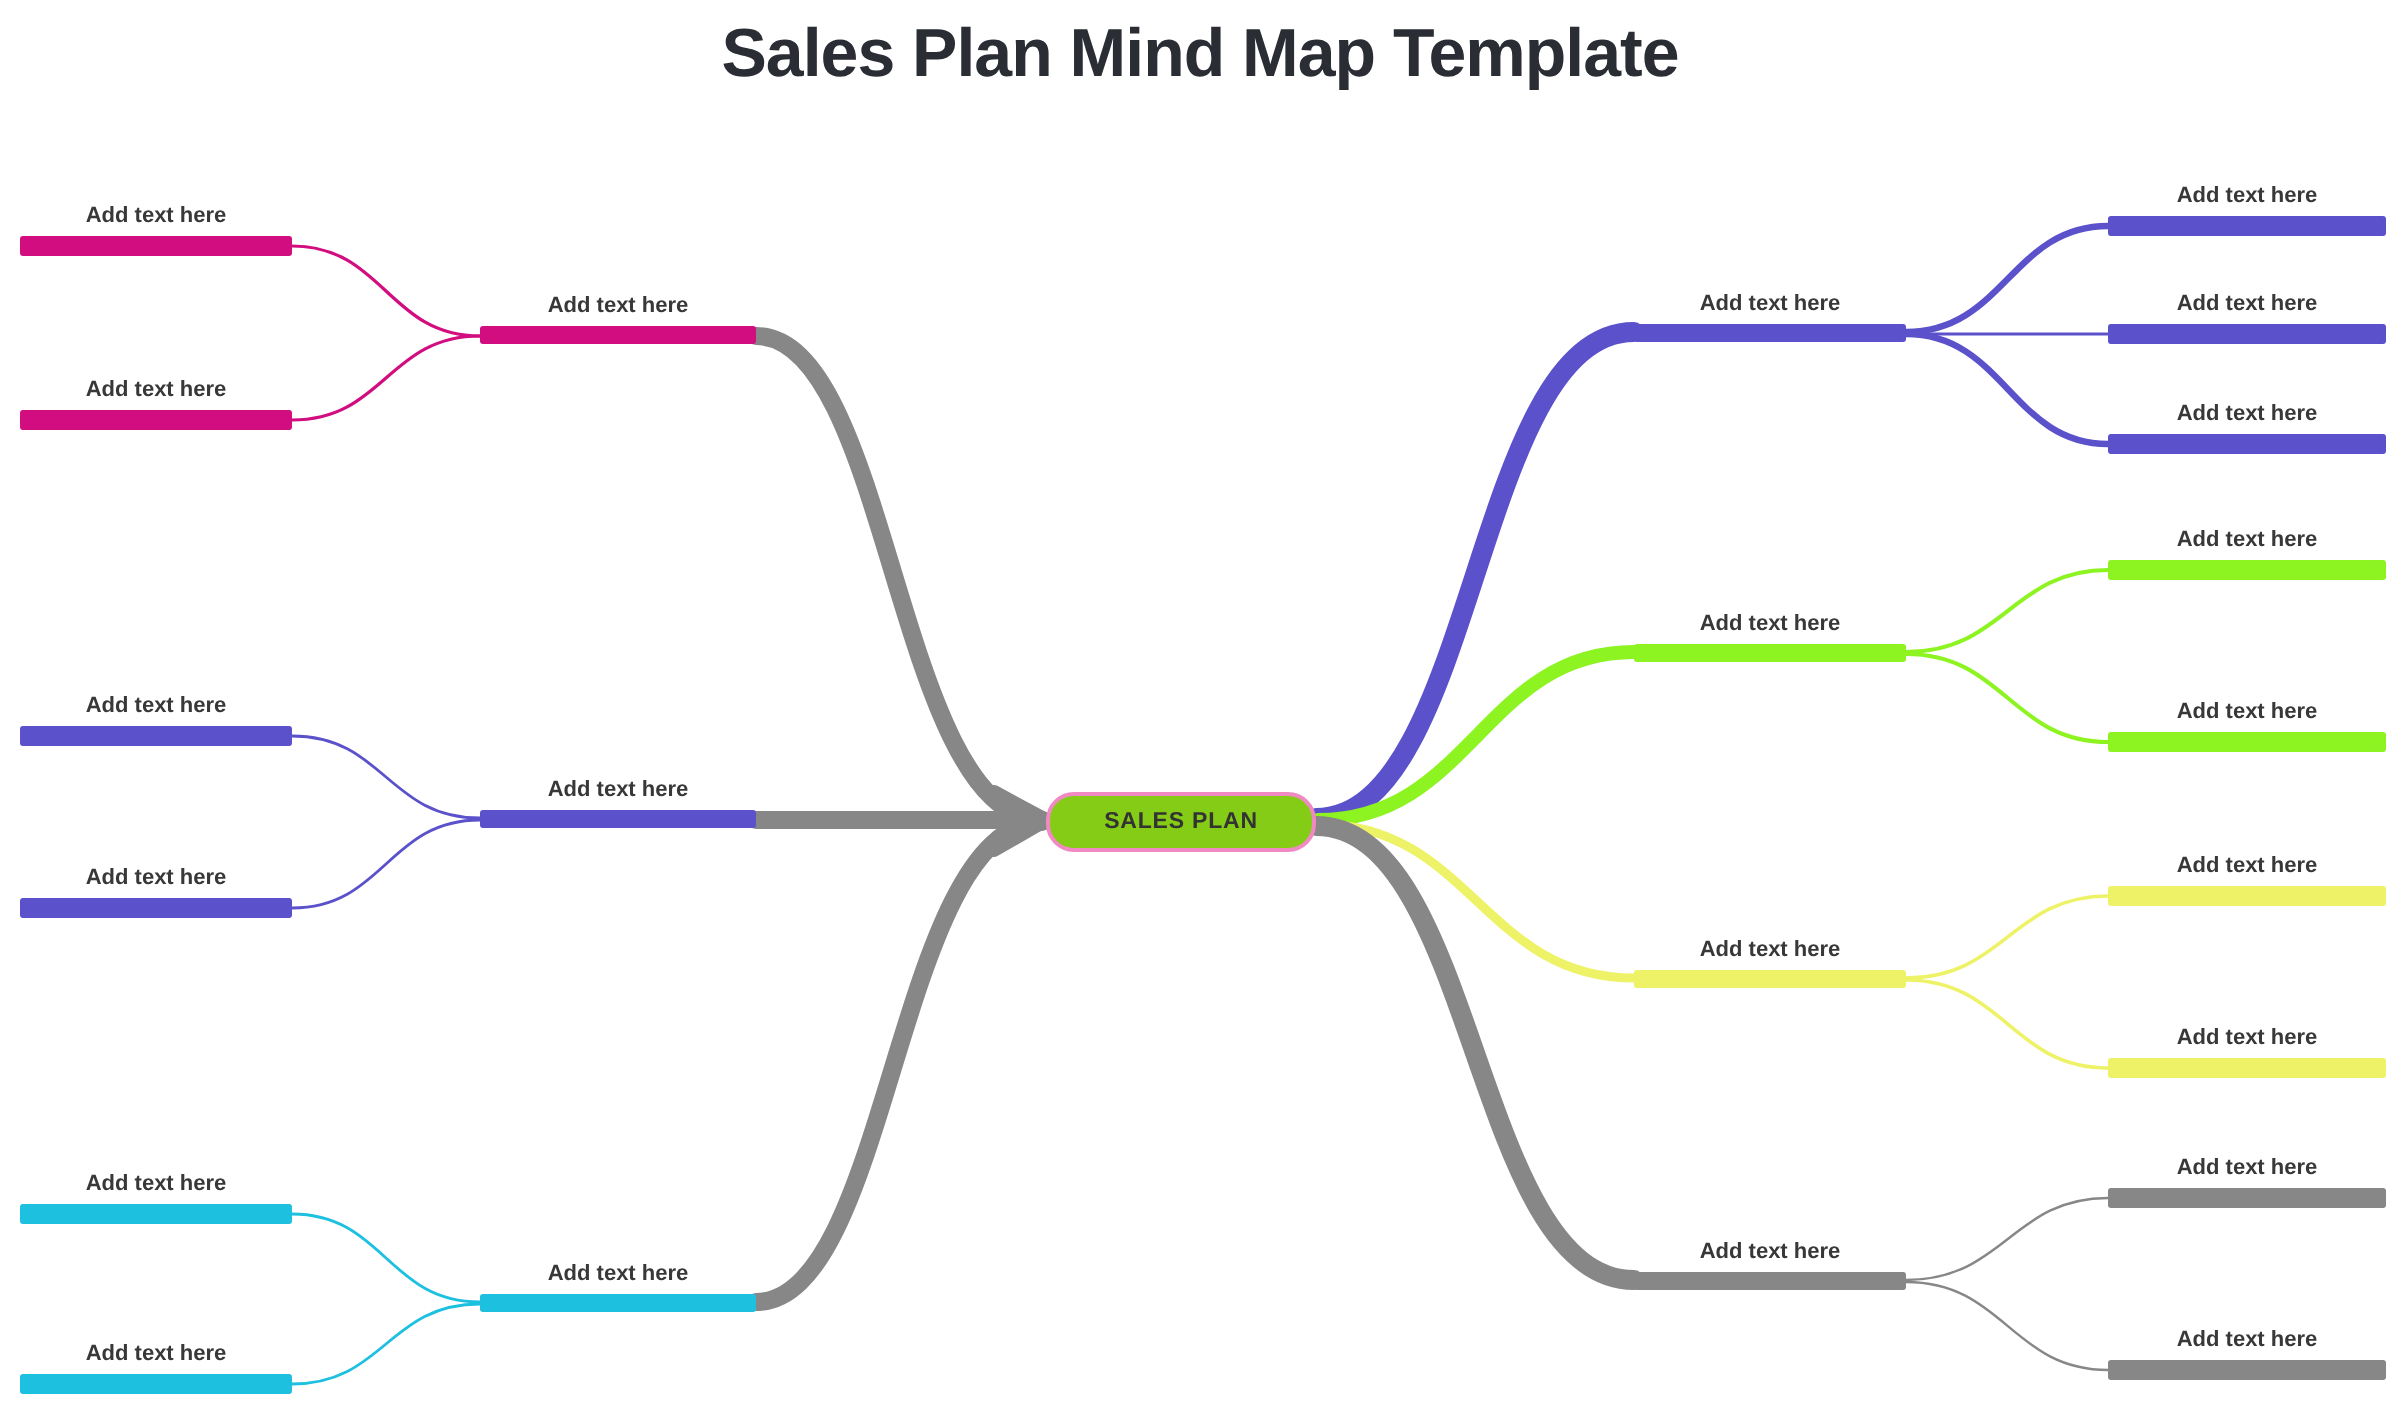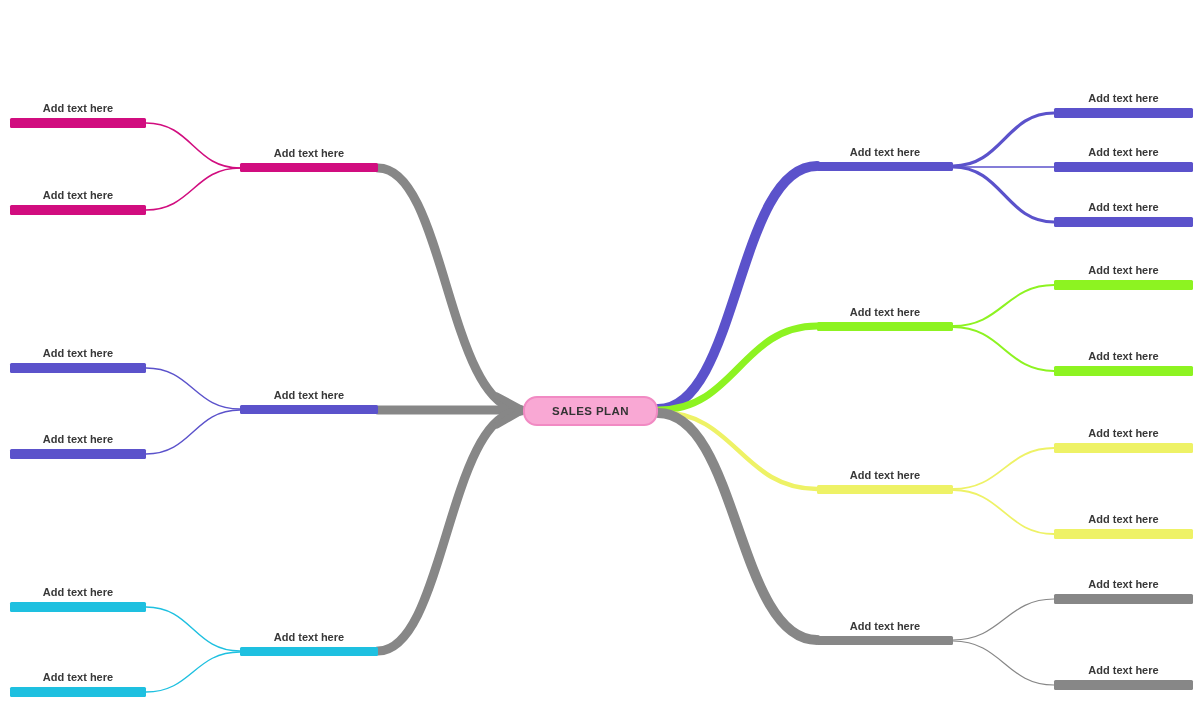--- a/index.html
+++ b/index.html
@@ -18,29 +18,30 @@
 
   .c-pink   { background:#d10d7f; }
   .c-purple { background:#5b52cb; }
   .c-cyan   { background:#1ec0e0; }
   .c-blue   { background:#5b52cb; }
   .c-green  { background:#8df321; }
   .c-yellow { background:#eef266; }
   .c-gray   { background:#878787; }
 
   .center-node { position:absolute; left:523px; top:396px; width:135px; height:30px;
-                 background:#f9a8d4; border:2px solid #f18ac3; border-radius:14px;
+                 background:#84cc16; border:2px solid #f18ac3; border-radius:14px;
                  display:flex; align-items:center; justify-content:center; z-index:5; }
   .center-node span { font-size:11.5px; font-weight:700; color:#333333; letter-spacing:0.4px; }
 </style>
 </head>
 <body>
 
 <div class="canvas">
 
+  <div class="title">Sales Plan Mind Map Template</div>
 
   <svg class="wires" viewBox="0 0 1200 705">
 
     <g fill="none" stroke="#d10d7f" stroke-width="1.6">
       <path d="M146 123 C192 123, 194 168, 240 168"></path>
       <path d="M146 210 C192 210, 194 168, 240 168"></path>
     </g>
     <g fill="none" stroke="#5b52cb" stroke-width="1.4">
       <path d="M146 368 C192 368, 194 409, 240 409"></path>
       <path d="M146 454 C192 454, 194 410, 240 410"></path>

